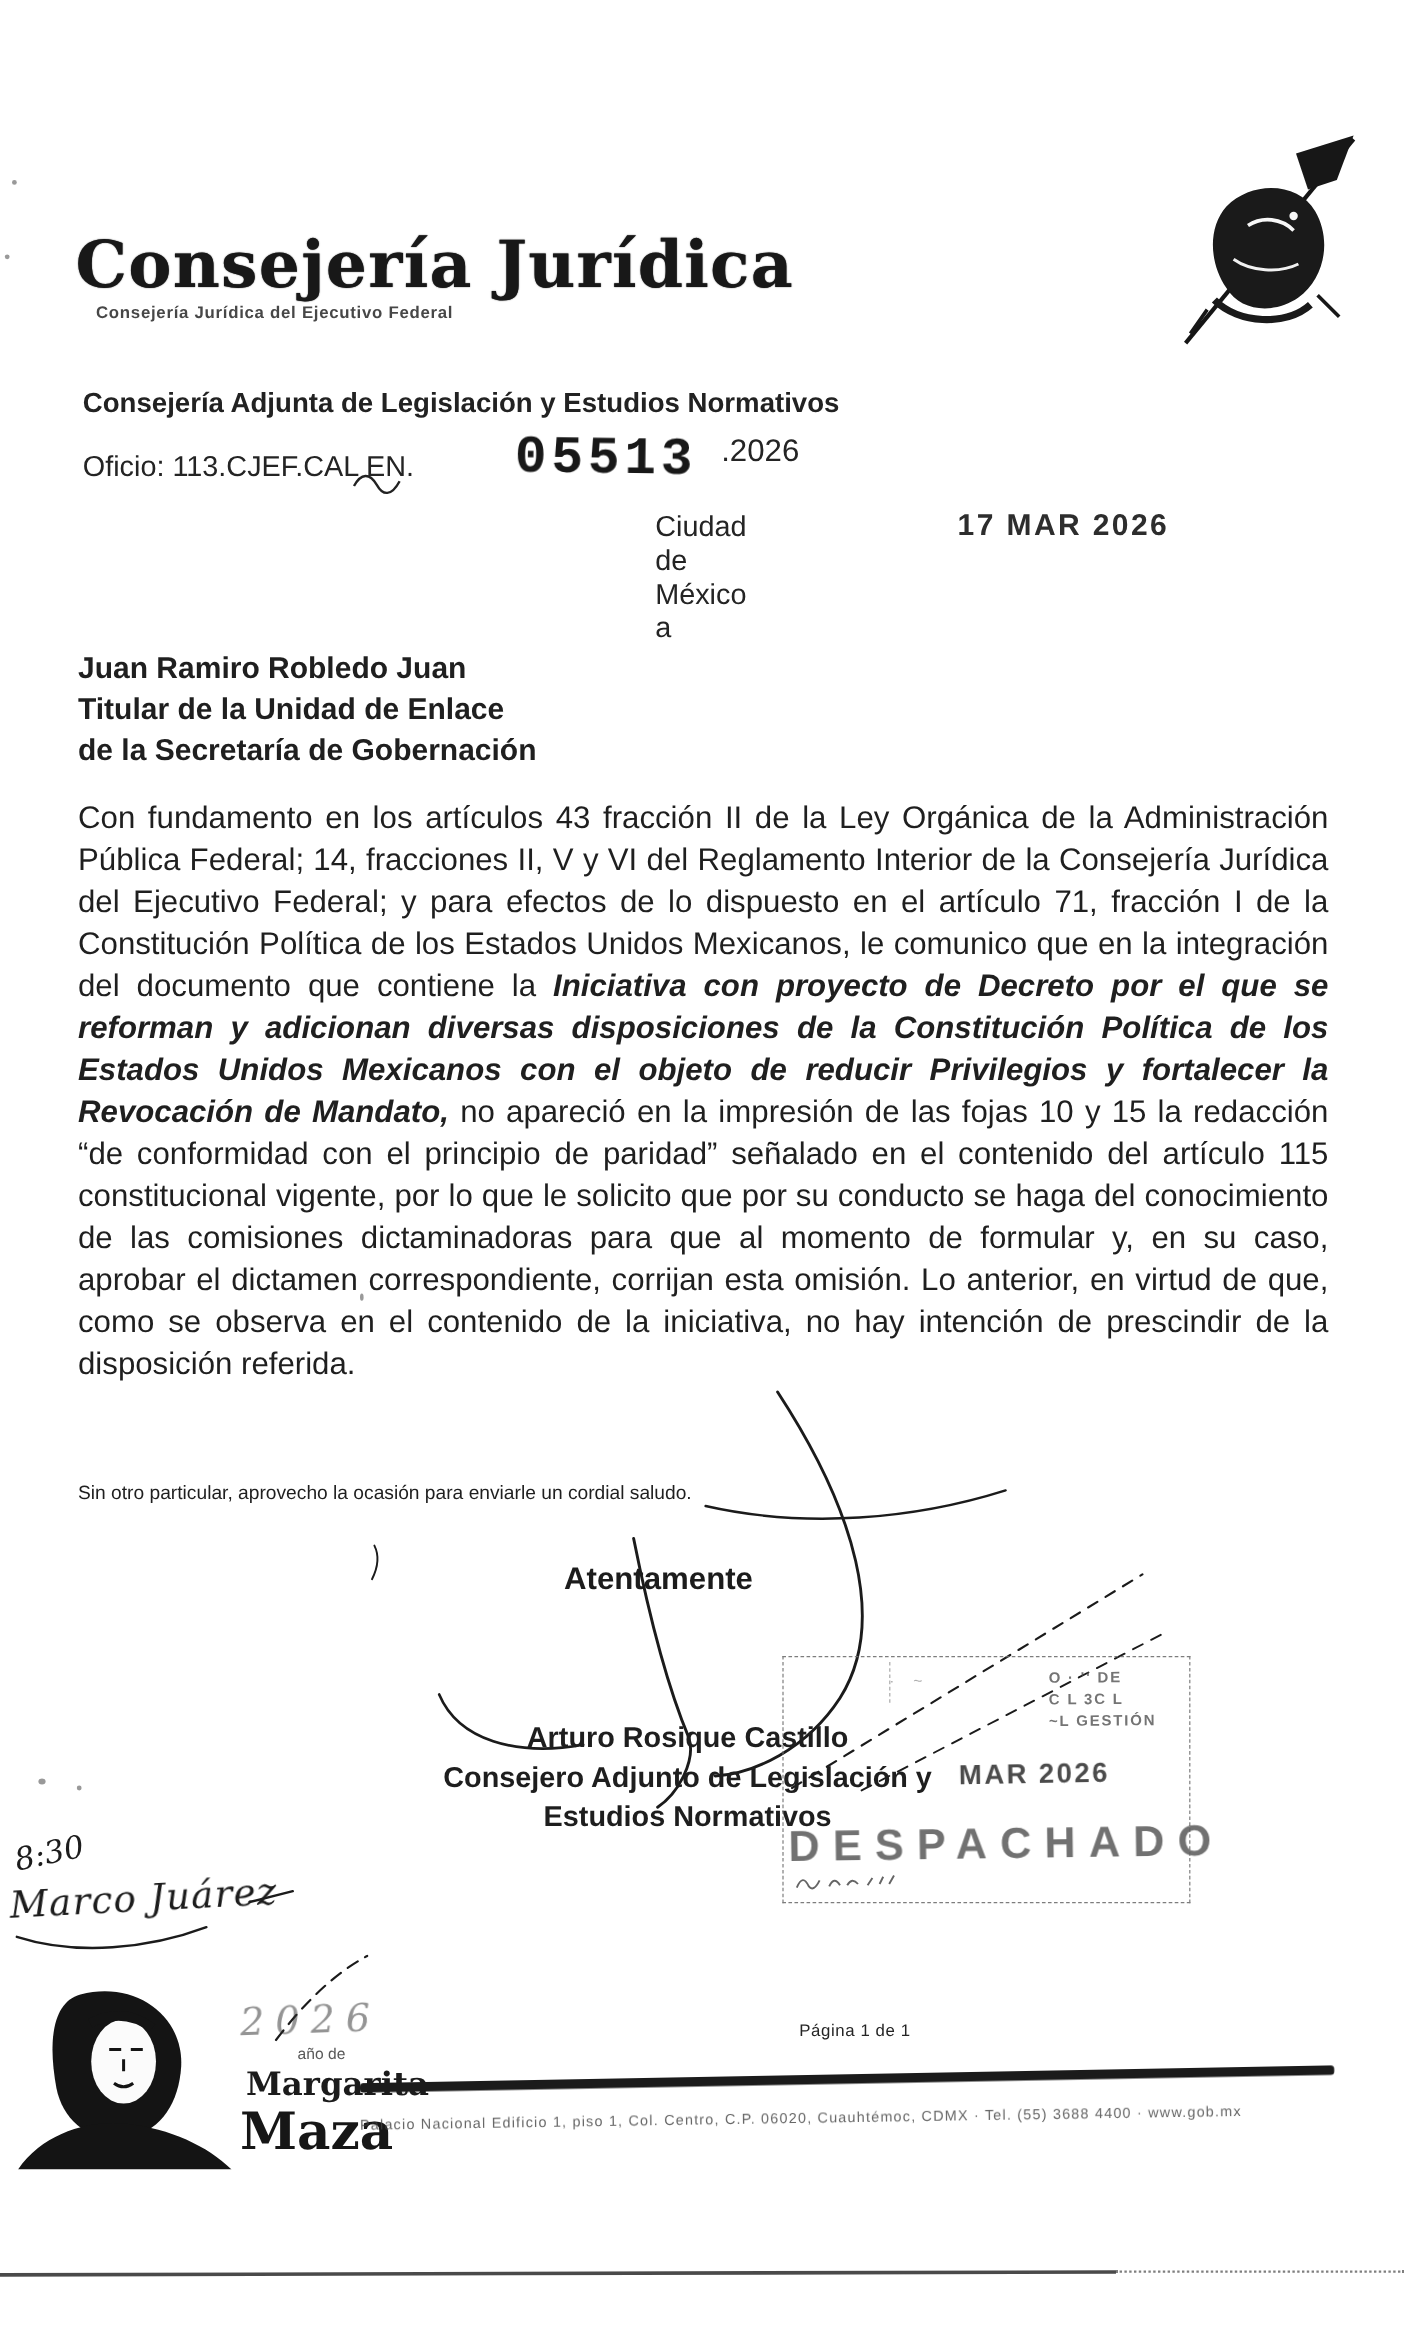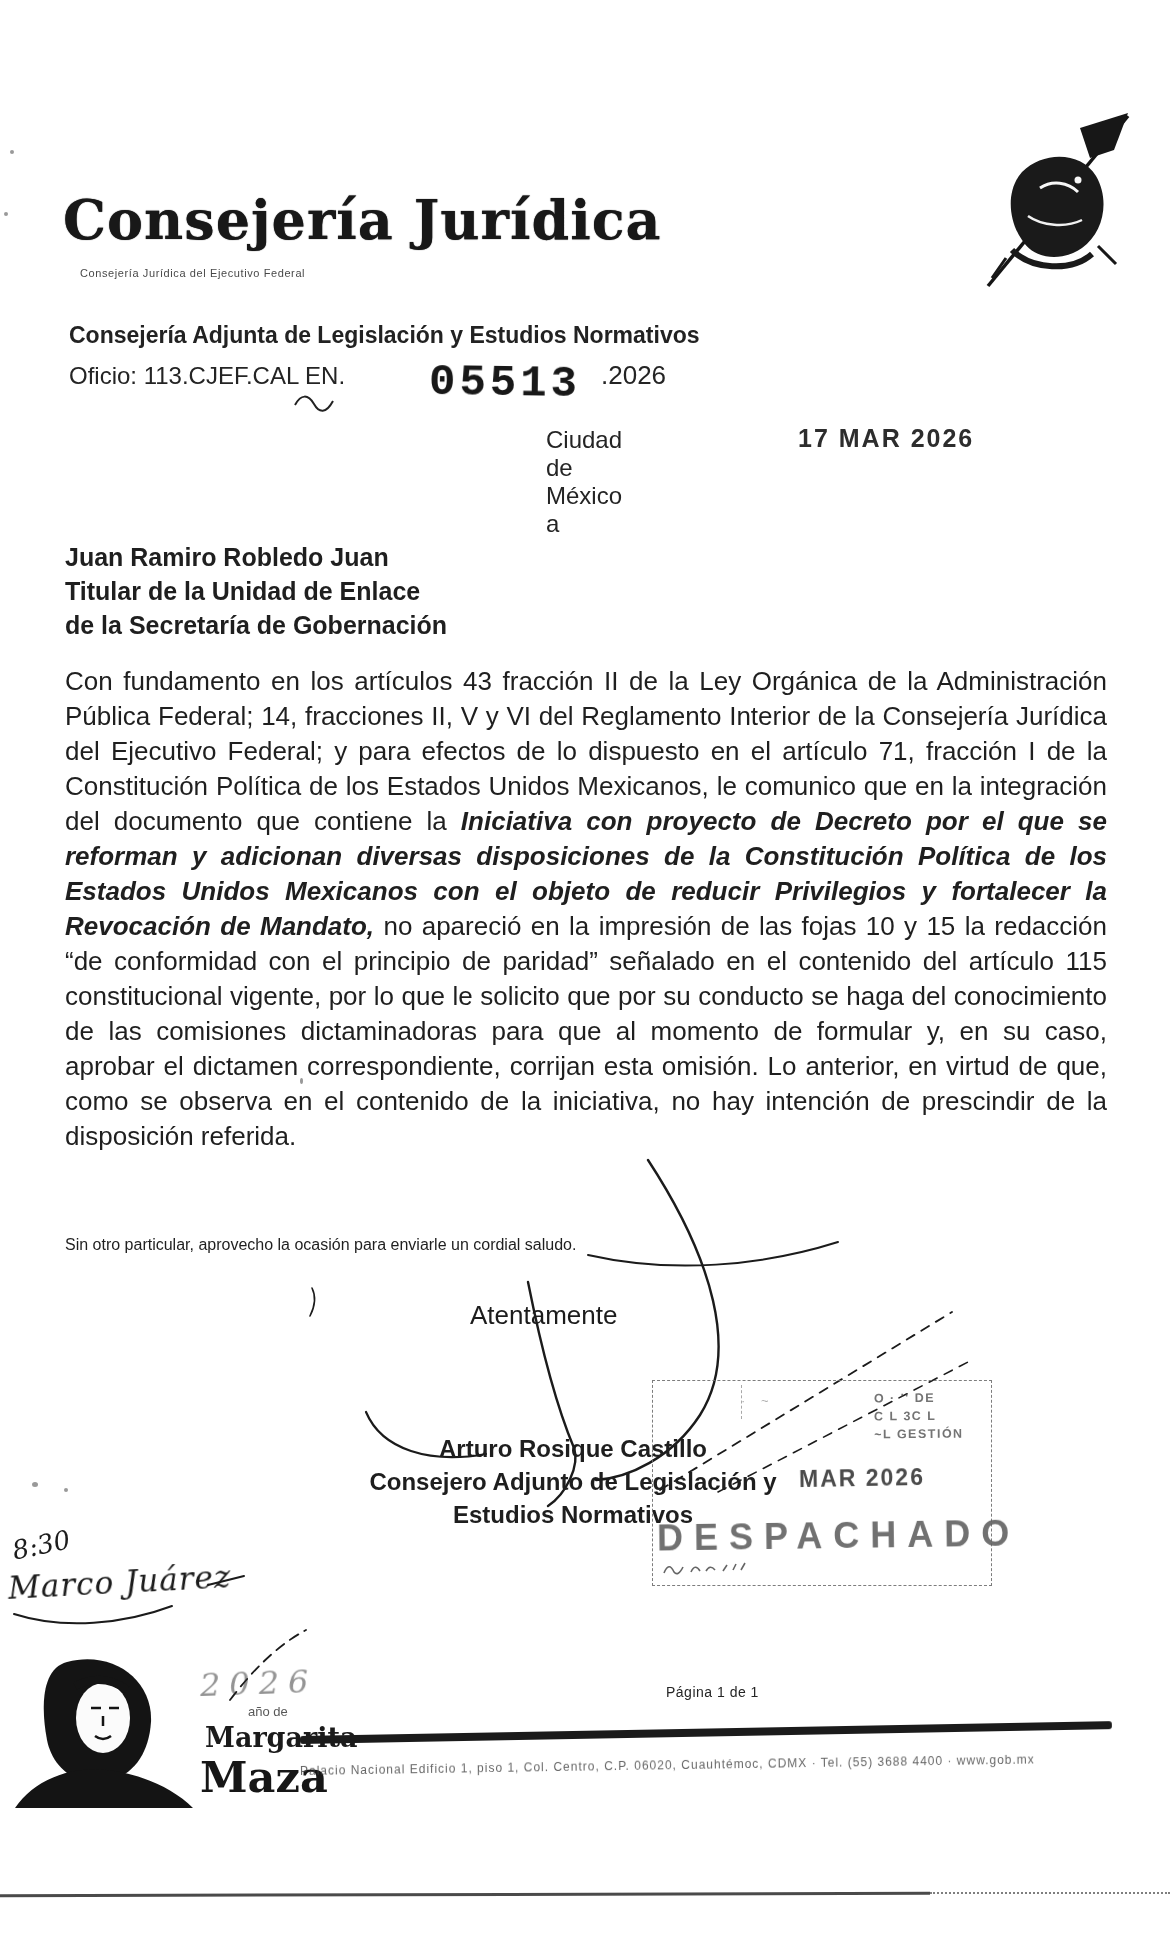--- a/index.html
+++ b/index.html
@@ -8,46 +8,46 @@
     background:#ffffff;overflow:hidden;color:#1d1d1d;
     font-family:"Liberation Sans",sans-serif;
   }
   .abs{position:absolute;}
   
   .title{
     left:63px;top:188px;font-family:"DejaVu Serif",serif;font-weight:bold;
     font-size:54px;letter-spacing:1px;color:#181818;text-shadow:0 0 1px #222;
   }
   .subtitle{
-    left:80px;top:267px;font-size:11px;font-weight:normal;color:#272727;
+    left:80px;top:252px;font-size:14px;font-weight:bold;color:#272727;
     letter-spacing:.6px;opacity:.85;filter:blur(.3px);
   }
   .dept{left:69px;top:322px;font-size:23px;font-weight:bold;color:#222;filter:blur(.2px);}
   .oficio-row{left:69px;top:360px;width:620px;height:52px;}
-  .oficio-label{position:absolute;left:0;top:2px;font-size:24px;color:#242424;}
+  .oficio-label{position:absolute;left:0;top:16px;font-size:24px;color:#242424;}
   .oficio-number{
     position:absolute;left:360px;top:-2px;font-family:"Liberation Mono",monospace;
     font-weight:bold;font-size:44px;letter-spacing:4px;color:#181818;
     transform:rotate(.8deg);filter:blur(.2px);
   }
   .oficio-year{position:absolute;left:532px;top:0;font-size:26px;color:#242424;}
   .date-row{left:546px;top:424px;height:34px;}
   .city{position:absolute;left:0;top:2px;font-size:24px;color:#242424;}
   .date-stamp{
     position:absolute;left:252px;top:0;font-size:25px;font-weight:bold;color:#2d2d2d;
     letter-spacing:2px;filter:blur(.2px);white-space:nowrap;
   }
   .addressee{left:65px;top:540px;font-size:25px;font-weight:bold;line-height:34px;color:#1f1f1f;filter:blur(.2px);}
   .body-text{
     left:65px;top:664px;width:1042px;font-size:26px;line-height:35px;
     text-align:justify;color:#1f1f1f;margin:0;filter:blur(.2px);
   }
   .body-text .em{font-weight:bold;font-style:italic;}
   .closing{left:65px;top:1236px;font-size:16px;color:#1f1f1f;filter:blur(.2px);}
-  .salutation{left:470px;top:1300px;font-size:26px;font-weight:normal;color:#1c1c1c;filter:blur(.2px);text-align:center;}
+  .salutation{left:470px;top:1300px;font-size:26px;font-weight:bold;color:#1c1c1c;filter:blur(.2px);text-align:center;}
   .sig-block{
     left:330px;top:1432px;width:486px;text-align:center;font-weight:bold;
     font-size:24px;line-height:33px;color:#1e1e1e;filter:blur(.2px);
   }
   
   .stamp-box{
     left:652px;top:1380px;width:338px;height:204px;
     border:1.6px dashed #6f6f6f;opacity:.9;
   }
   .stamp-office{

